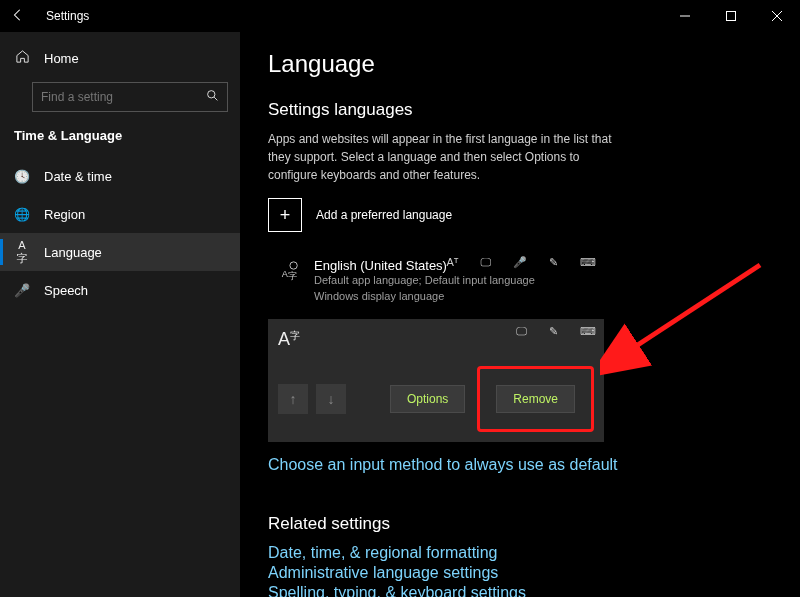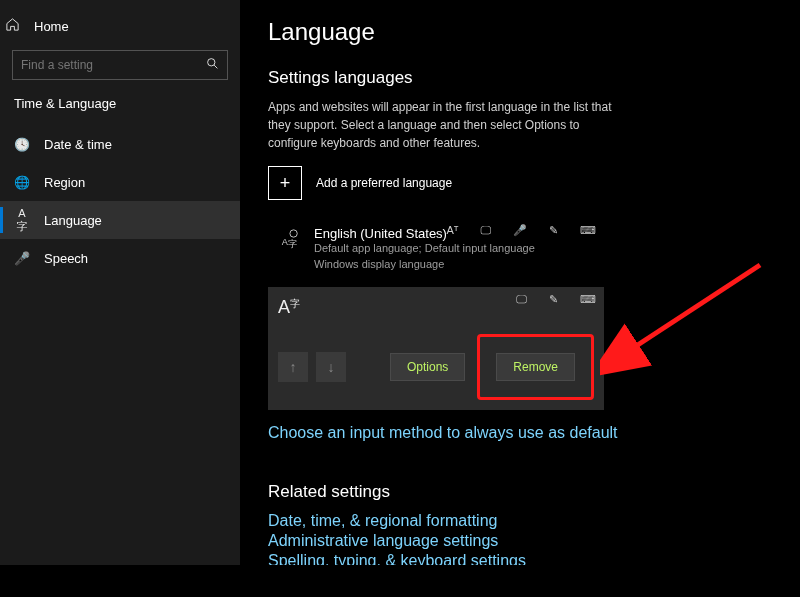--- a/index.html
+++ b/index.html
@@ -6,26 +6,26 @@
   html, body { width: 800px; height: 597px; overflow: hidden; font-family: "Segoe UI", Arial, sans-serif; background: #000; color: #fff; }
   .window { width: 800px; height: 597px; background: #000; position: relative; }
   .titlebar { height: 32px; display: flex; align-items: center; }
   .titlebar .back { width: 24px; text-align: center; font-size: 14px; color: #fff; margin-left: 6px; }
   .titlebar .title { font-size: 12px; margin-left: 16px; color: #fff; }
   .titlebar .spacer { flex: 1; }
   .winbtn { width: 46px; height: 32px; display: flex; align-items: center; justify-content: center; color: #fff; }
   .winbtn svg { width: 10px; height: 10px; }
   .body { display: flex; height: calc(597px - 32px); }
   .sidebar { width: 240px; background: #1b1b1b; padding: 8px 0 0 0; }
-  .home { display: flex; align-items: center; height: 36px; padding: 0 4px; font-size: 13px; gap: 14px; }
+  .home { display: flex; align-items: center; height: 36px; padding: 0 14px; font-size: 13px; gap: 14px; }
   .searchwrap { margin: 6px 12px 12px 12px; }
-  .search { display: flex; align-items: center; border: 1px solid #535353; height: 30px; padding: 0 8px; background: #1b1b1b; }
+  .search { display: flex; align-items: center; border: 1px solid #535353; height: 30px; padding: 0 8px; background: #1b1b1b; margin-left: 20px; }
   .search input { flex: 1; background: transparent; border: none; outline: none; color: #fff; font-size: 12px; }
   .search .sicon { color: #fff; font-size: 13px; }
-  .category { font-size: 13px; font-weight: 400; padding: 4px 14px 14px 14px; color:#fff;}
+  .category { font-size: 13px; font-weight: 700; padding: 4px 14px 14px 14px; color:#fff;}
   .navitem { display: flex; align-items: center; height: 38px; padding: 0 14px; gap: 14px; font-size: 13px; color: #fff; position: relative; }
   .navitem.selected { background: #303030; }
   .navitem.selected::before { content:""; position:absolute; left:0; top:6px; bottom:6px; width:3px; background:#0078d4; }
   .navicon { width: 16px; text-align: center; opacity: .9;}
   .main { flex: 1; background: #000; padding: 14px 28px 20px 28px; overflow: hidden; }
   h1.page { font-size: 24px; font-weight: 400; margin: 4px 0 22px 0; }
   h2.section { font-size: 17px; font-weight: 400; margin: 0 0 10px 0; }
   p.desc { font-size: 12px; color: #d0d0d0; max-width: 360px; line-height: 1.5; margin-bottom: 14px; }
   .addrow { display: flex; align-items: center; gap: 14px; margin-bottom: 18px; }
   .addbox { width: 34px; height: 34px; border: 1px solid #fff; display:flex; align-items:center; justify-content:center; font-size:18px; }
@@ -49,20 +49,45 @@
   .links .link { margin-top: 2px; }
   .related { margin-top: 40px; }
   
   .arrow { position:absolute; pointer-events:none; }
 </style>
 </head>
 <body>
 
 <div class="window">
 
+  <div class="titlebar">
+    <div class="back">
+      <svg viewBox="0 0 16 16" width="14" height="14">
+          <path d="M10 2 L4 8 L10 14" stroke="#fff" stroke-width="1.2" fill="none"></path>
+        </svg>
+    </div>
+    <div class="title">Settings</div>
+    <div class="spacer"></div>
+    <div class="winbtn">
+      <svg viewBox="0 0 10 10">
+          <line x1="0" y1="5" x2="10" y2="5" stroke="#fff" stroke-width="1"></line>
+        </svg>
+    </div>
+    <div class="winbtn">
+      <svg viewBox="0 0 10 10">
+          <rect x="0.5" y="0.5" width="9" height="9" stroke="#fff" stroke-width="1" fill="none"></rect>
+        </svg>
+    </div>
+    <div class="winbtn">
+      <svg viewBox="0 0 10 10">
+          <line x1="0" y1="0" x2="10" y2="10" stroke="#fff" stroke-width="1"></line>
+          <line x1="10" y1="0" x2="0" y2="10" stroke="#fff" stroke-width="1"></line>
+        </svg>
+    </div>
+  </div>
 
   <div class="body">
 
     <div class="sidebar">
       <div class="home">
         <span class="navicon">
           <svg width="15" height="15" viewBox="0 0 16 16">
               <path d="M2 7 L8 2 L14 7 V14 H10 V10 H6 V14 H2 Z" stroke="#fff" stroke-width="1" fill="none"></path>
             </svg>
         </span>

